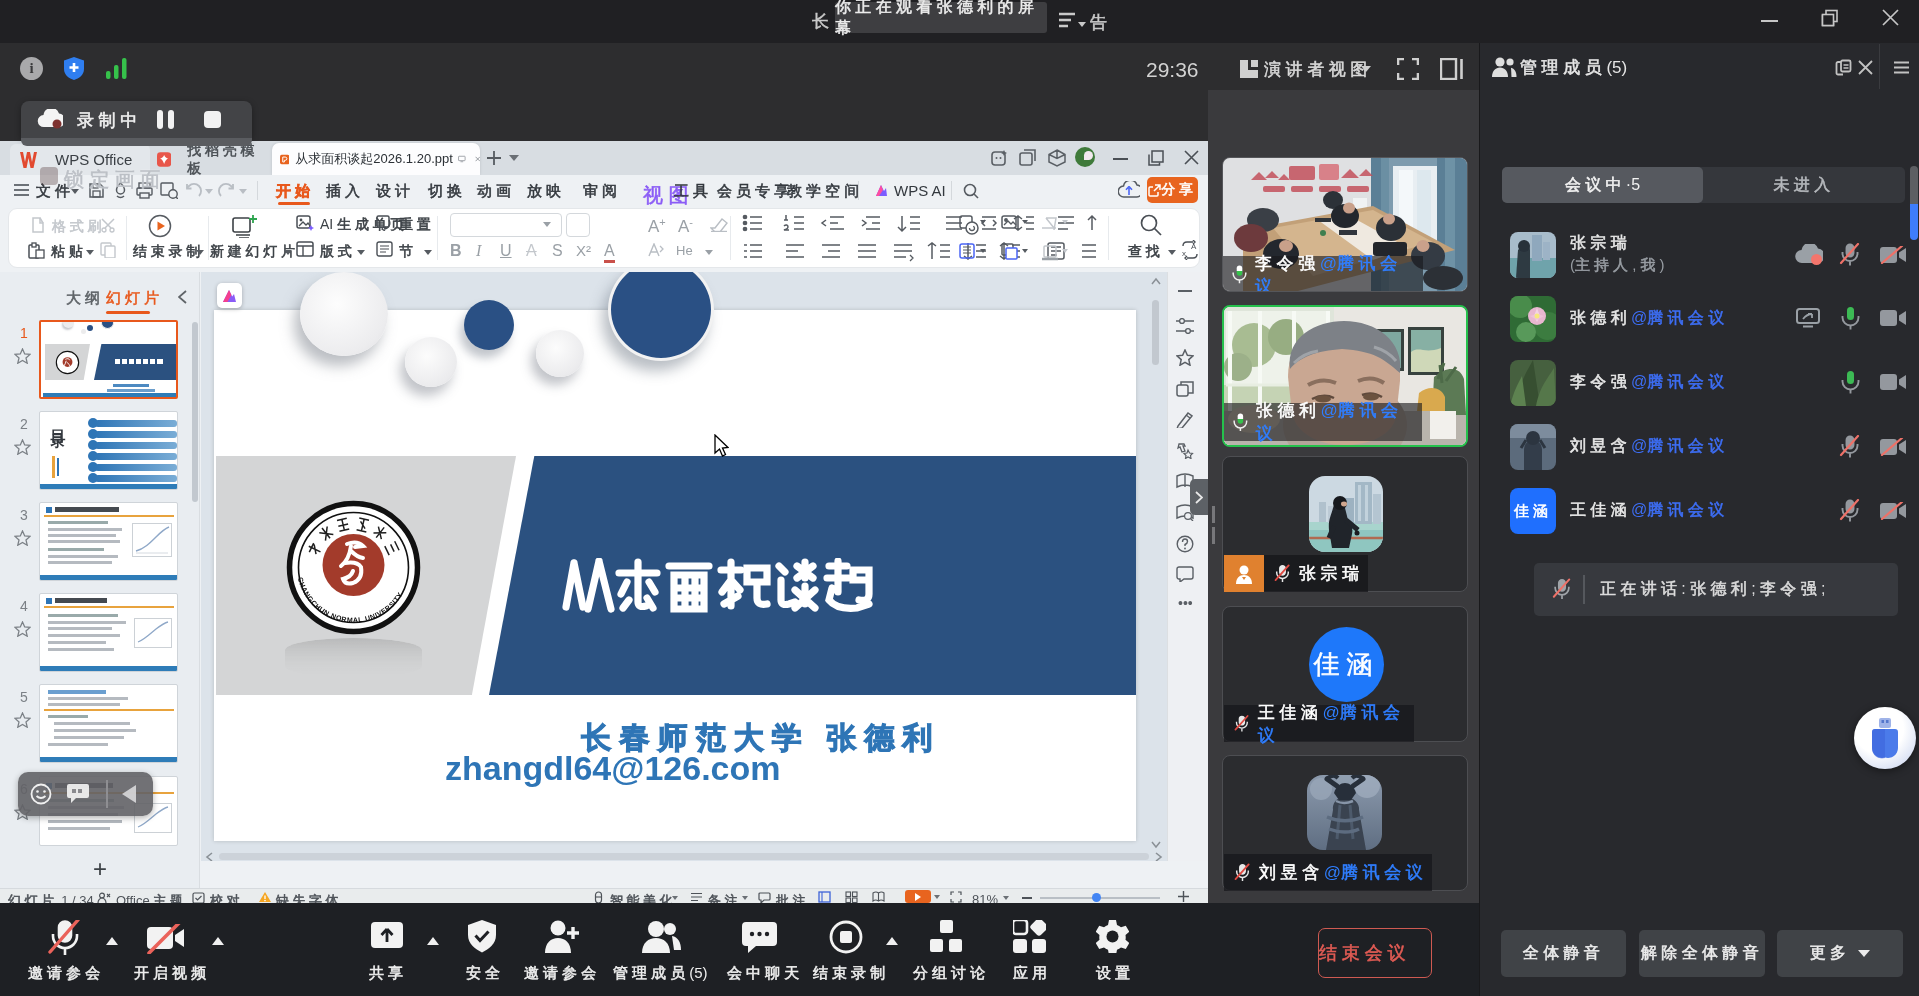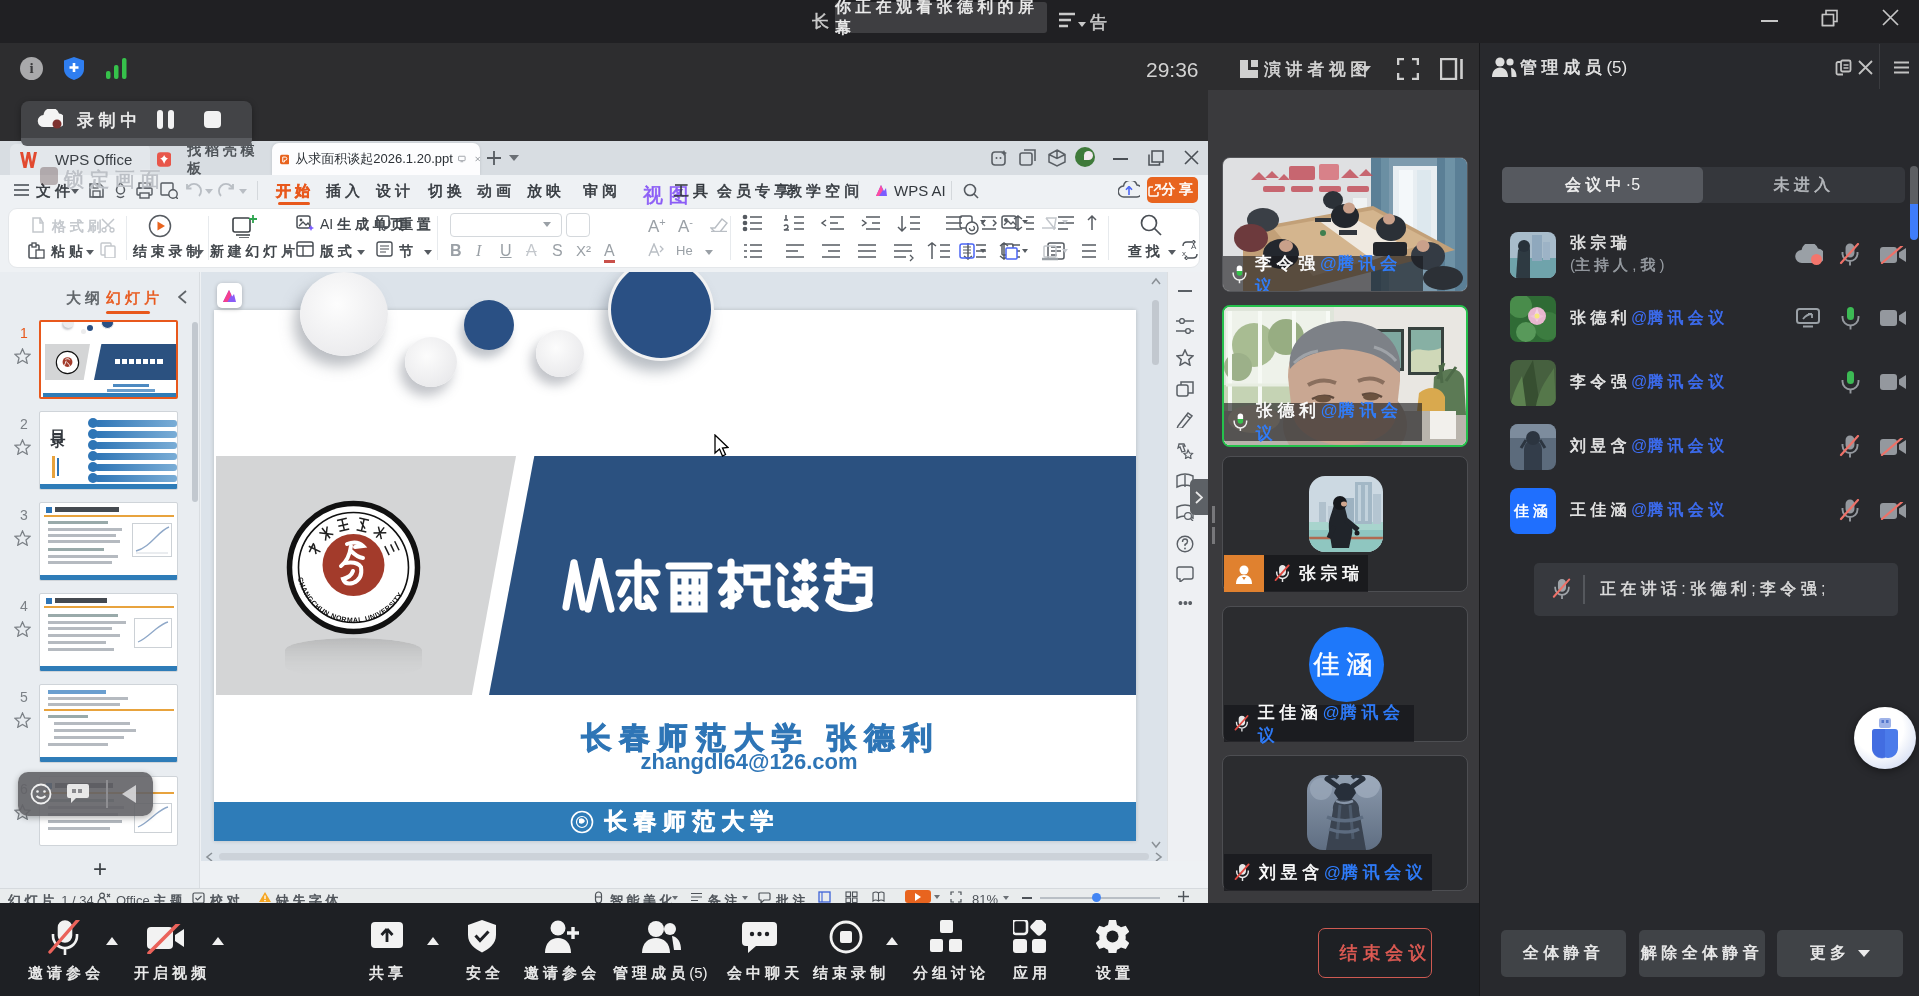--- a/index.html
+++ b/index.html
@@ -785,30 +785,22 @@
         <path d="M186 10 H206 V24 H186 Z M196 24 V40 q0 8 10 6"></path>
         <path d="M218 8 L224 14 M220 22 V42 q0 6 8 4 l6-2"></path>
         <path d="M244 4 V20 M236 8 L252 20 M252 8 L236 20 M244 28 V46 M234 32 L254 50 M254 32 L234 50"></path>
         <path d="M268 8 H286 M277 3 V20 M266 20 H288 M277 20 V34 M271 30 L268 42 Q276 52 296 50 L308 46"></path>
         <path d="M292 12 H308 V22 H292 Z M308 22 V36 Q308 44 298 42"></path>
       </g>
     </svg>
 
     <div class="a" style="left:288px;top:446px;width:647px;text-align:center"></div>
     <div class="a cjk" style="left:250px;top:446px;width:620px;text-align:center;font-size:30px;font-weight:bold;color:#2e75b6;-webkit-text-stroke:1.1px #2e75b6">长春师范大学 张德利</div>
-    <div class="a" style="left:238px;top:477px;width:620px;text-align:center;font-size:22px;font-weight:bold;color:#2e75b6">zhangdl64@126.com</div>
-
-    <div class="a row" style="left:13px;top:530px;width:922px;height:39px;background:#2e7cb8;justify-content:center">
-      <svg width="24" height="24" viewBox="0 0 24 24">
-            <circle cx="12" cy="12" r="10.5" fill="none" stroke="#fff" stroke-width="1.6"></circle>
-            <circle cx="12" cy="12" r="5.5" fill="none" stroke="#fff" stroke-width="1.2"></circle>
-            <path d="M9 9 q4-2 6 2 q-2 4 -6 2 z" fill="#fff"></path>
-          </svg>
-      <span class="cjk" style="margin-left:10px;font-size:23px;color:#fff;font-weight:bold">长春师范大学</span>
-    </div>
+    <div class="a" style="left:244px;top:477px;width:620px;font-size:34px;font-weight:bold;color:#2e75b6">zhangdl64@126.com</div>
+
 
     <svg class="a" style="left:513px;top:162px" width="15" height="23" viewBox="0 0 15 23">
       <path d="M1 1 L1 19 L5.5 15 L8.5 22 L11.5 20.5 L8.5 14 L14 13.5 Z" fill="#fff" stroke="#000" stroke-width="1.3"></path>
     </svg>
 
     <div class="a row" style="left:16px;top:11px;width:25px;height:25px;background:#fff;border-radius:5px;box-shadow:0 1px 4px rgba(0,0,0,.25);justify-content:center">
       <svg width="15" height="13" viewBox="0 0 15 13">
             <path d="M1 13 L7 1 l3.2 6.4 l1.8-2.4 l2 8 z" fill="#8a5cf6"></path>
             <path d="M1 13 L7 1 l2.4 5 l-4 7 z" fill="#f43f8e"></path>
           </svg>
@@ -1022,21 +1014,21 @@
     <rect x="19" y="19" width="14" height="14" rx="3" fill="#f2f2f2"></rect>
   </svg>
   <span class="a cjk" style="left:1013px;top:61px;font-size:15px;color:#eee">应用</span>
 
   <svg class="a" style="left:1096px;top:17px" width="33" height="33" viewBox="0 0 33 33">
     <path fill="#f2f2f2" d="M13 0 h7 l1 5 a12 12 0 0 1 4 2.3 l4.8-1.6 l3.5 6 l-3.8 3.4 a12 12 0 0 1 0 4.6 l3.8 3.4 l-3.5 6 L25 27.5 a12 12 0 0 1 -4 2.3 l-1 5.2 h-7 l-1-5.2 a12 12 0 0 1 -4-2.3 l-4.8 1.6 l-3.5-6 l3.8-3.4 a12 12 0 0 1 0-4.6 L-.3 11.7 l3.5-6 L8 7.3 a12 12 0 0 1 4-2.3 z"></path>
     <circle cx="16.5" cy="16.5" r="6" fill="#1e2024"></circle>
   </svg>
   <span class="a cjk" style="left:1096px;top:61px;font-size:15px;color:#eee">设置</span>
 
-  <div class="a row" style="left:1318px;top:25px;width:114px;height:50px;border:1px solid #cf5a52;border-radius:7px;justify-content:flex-end">
+  <div class="a row" style="left:1318px;top:25px;width:114px;height:50px;border:1px solid #cf5a52;border-radius:7px;justify-content:flex-start">
     <span class="cjk" style="font-size:18px;color:#e05b54">结束会议</span>
   </div>
 </div>
 
 <div class="a" id="mpanel" style="left:1479px;top:43px;width:440px;height:953px;background:#28292d;border-left:1px solid #19191b">
 
   <svg class="a" style="left:11px;top:14px" width="26" height="20" viewBox="0 0 26 20">
     <circle cx="9" cy="5" r="4.6" fill="#dedede"></circle>
     <path d="M1 20 c0-6 3.5-9.5 8-9.5 c4.5 0 8 3.5 8 9.5 z" fill="#dedede"></path>
     <circle cx="19" cy="5" r="3.6" fill="#dedede"></circle>

